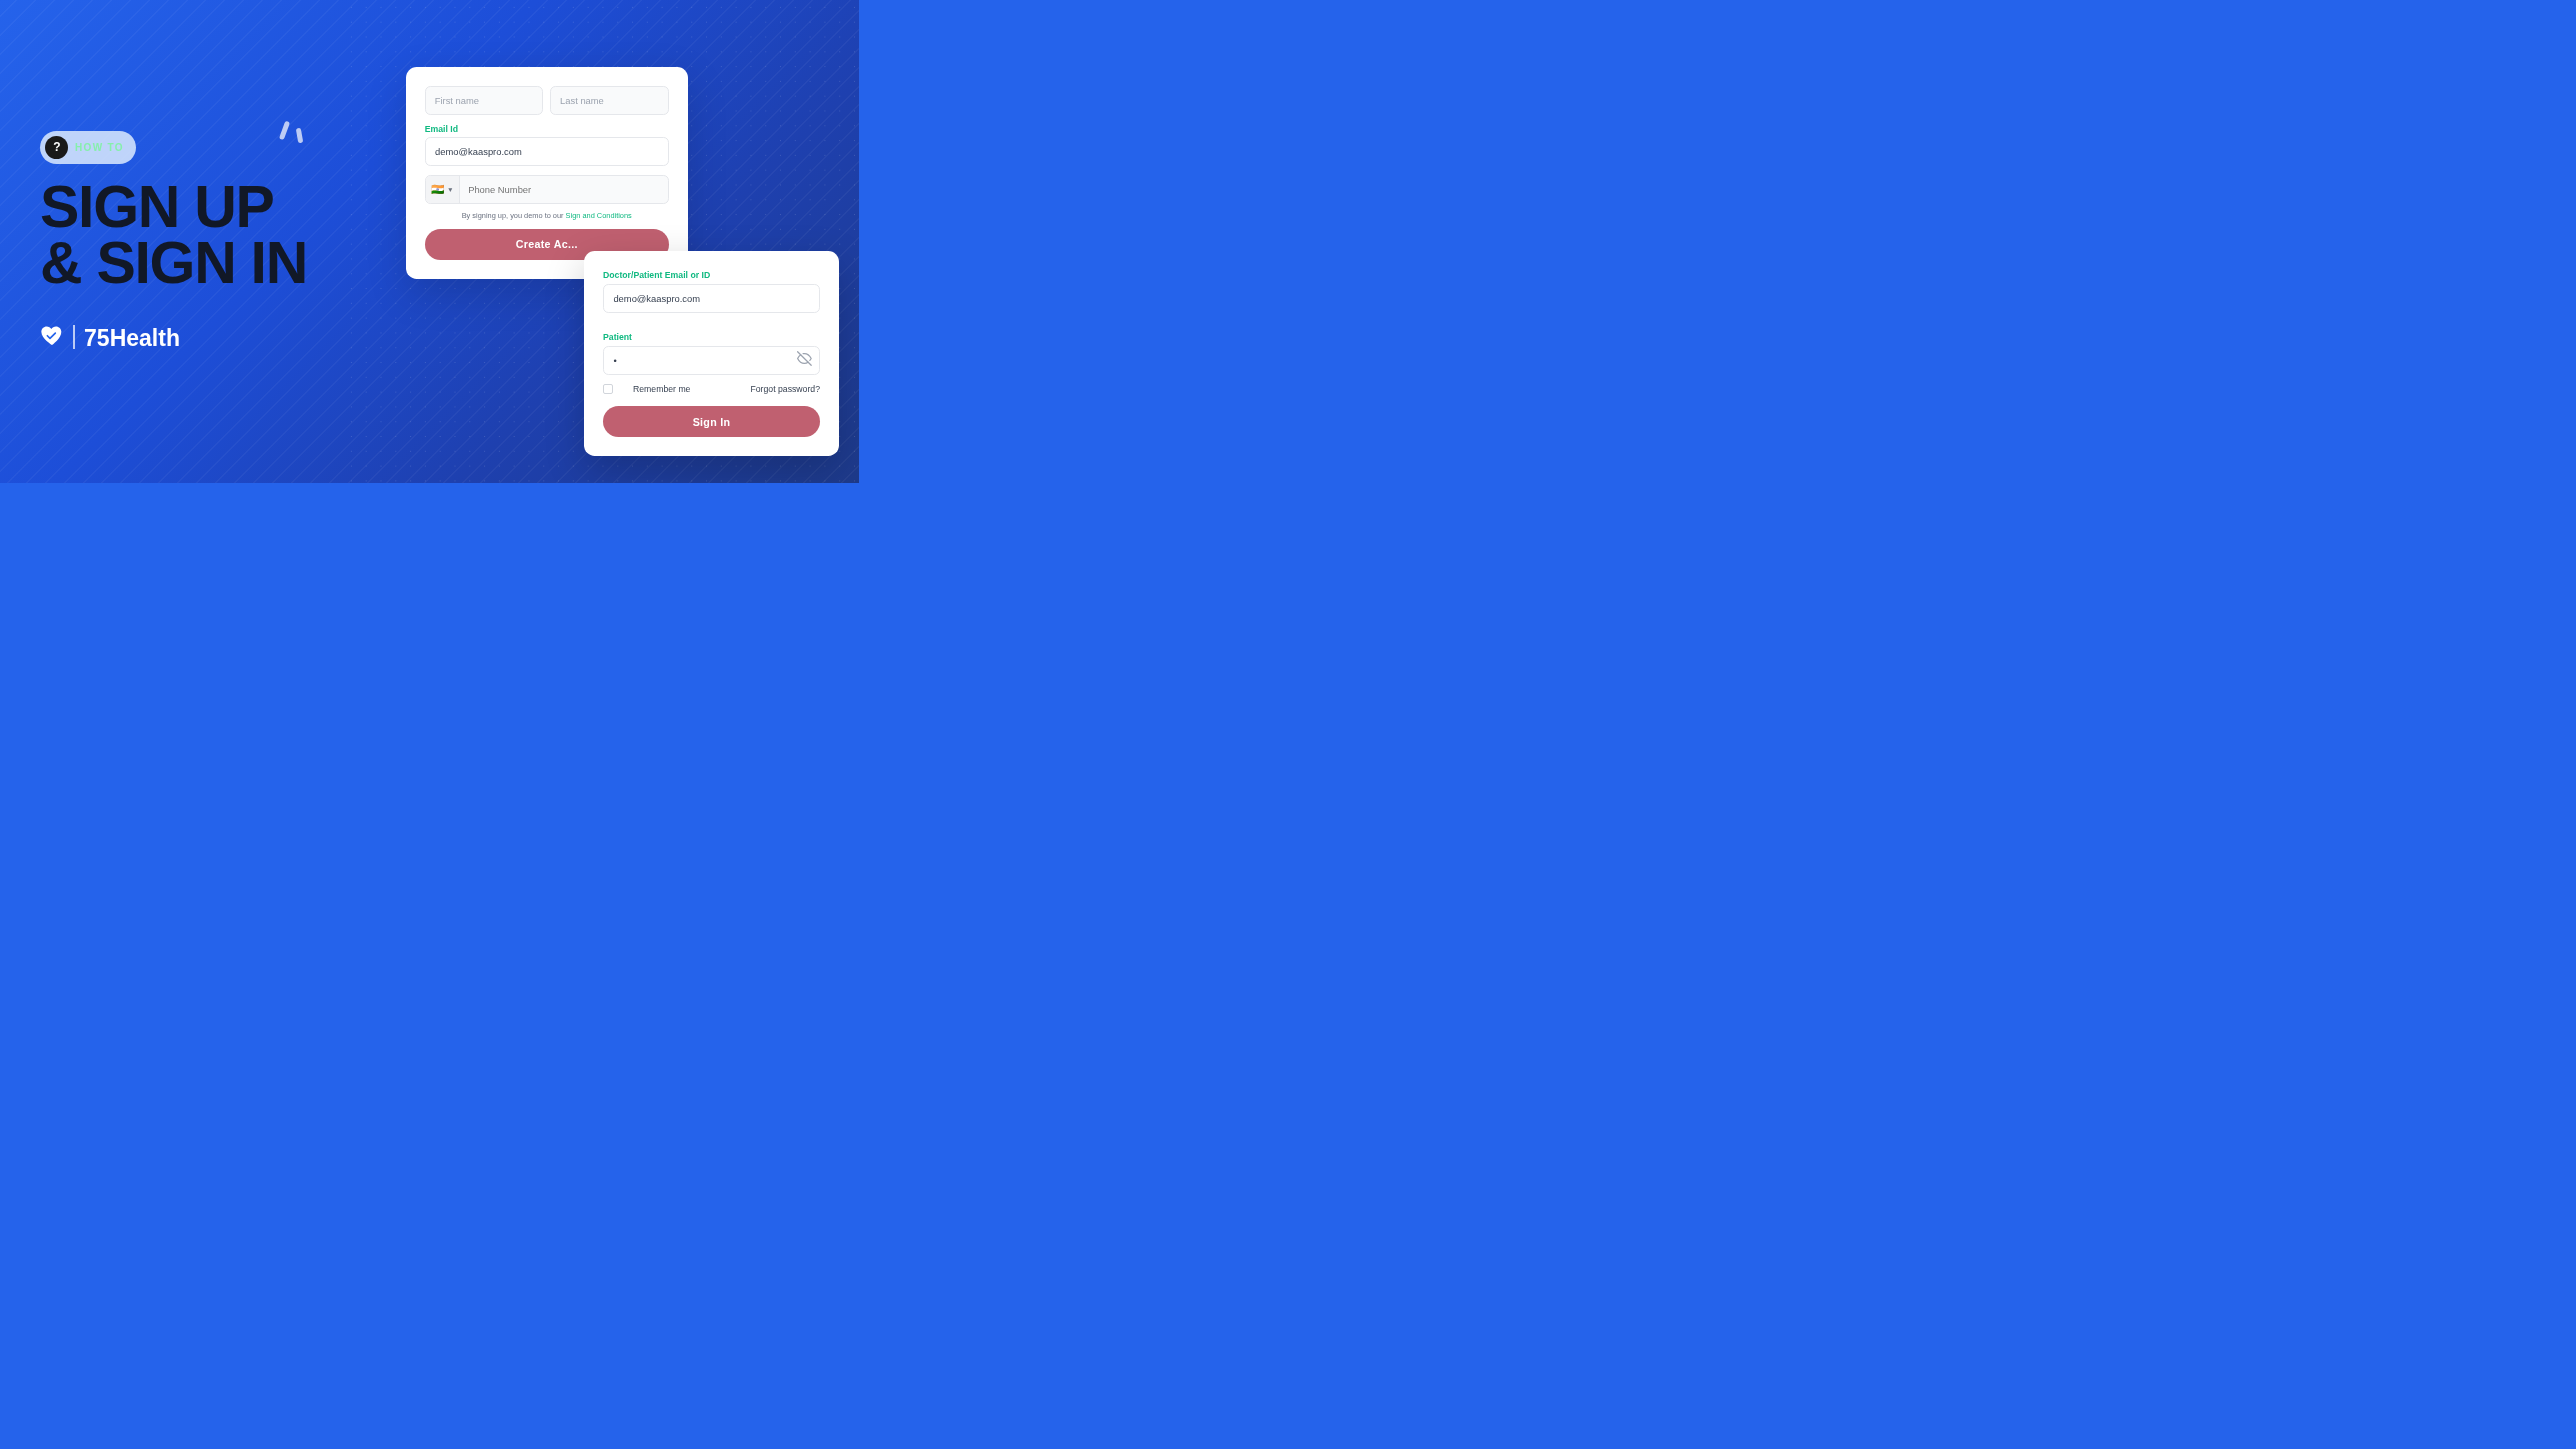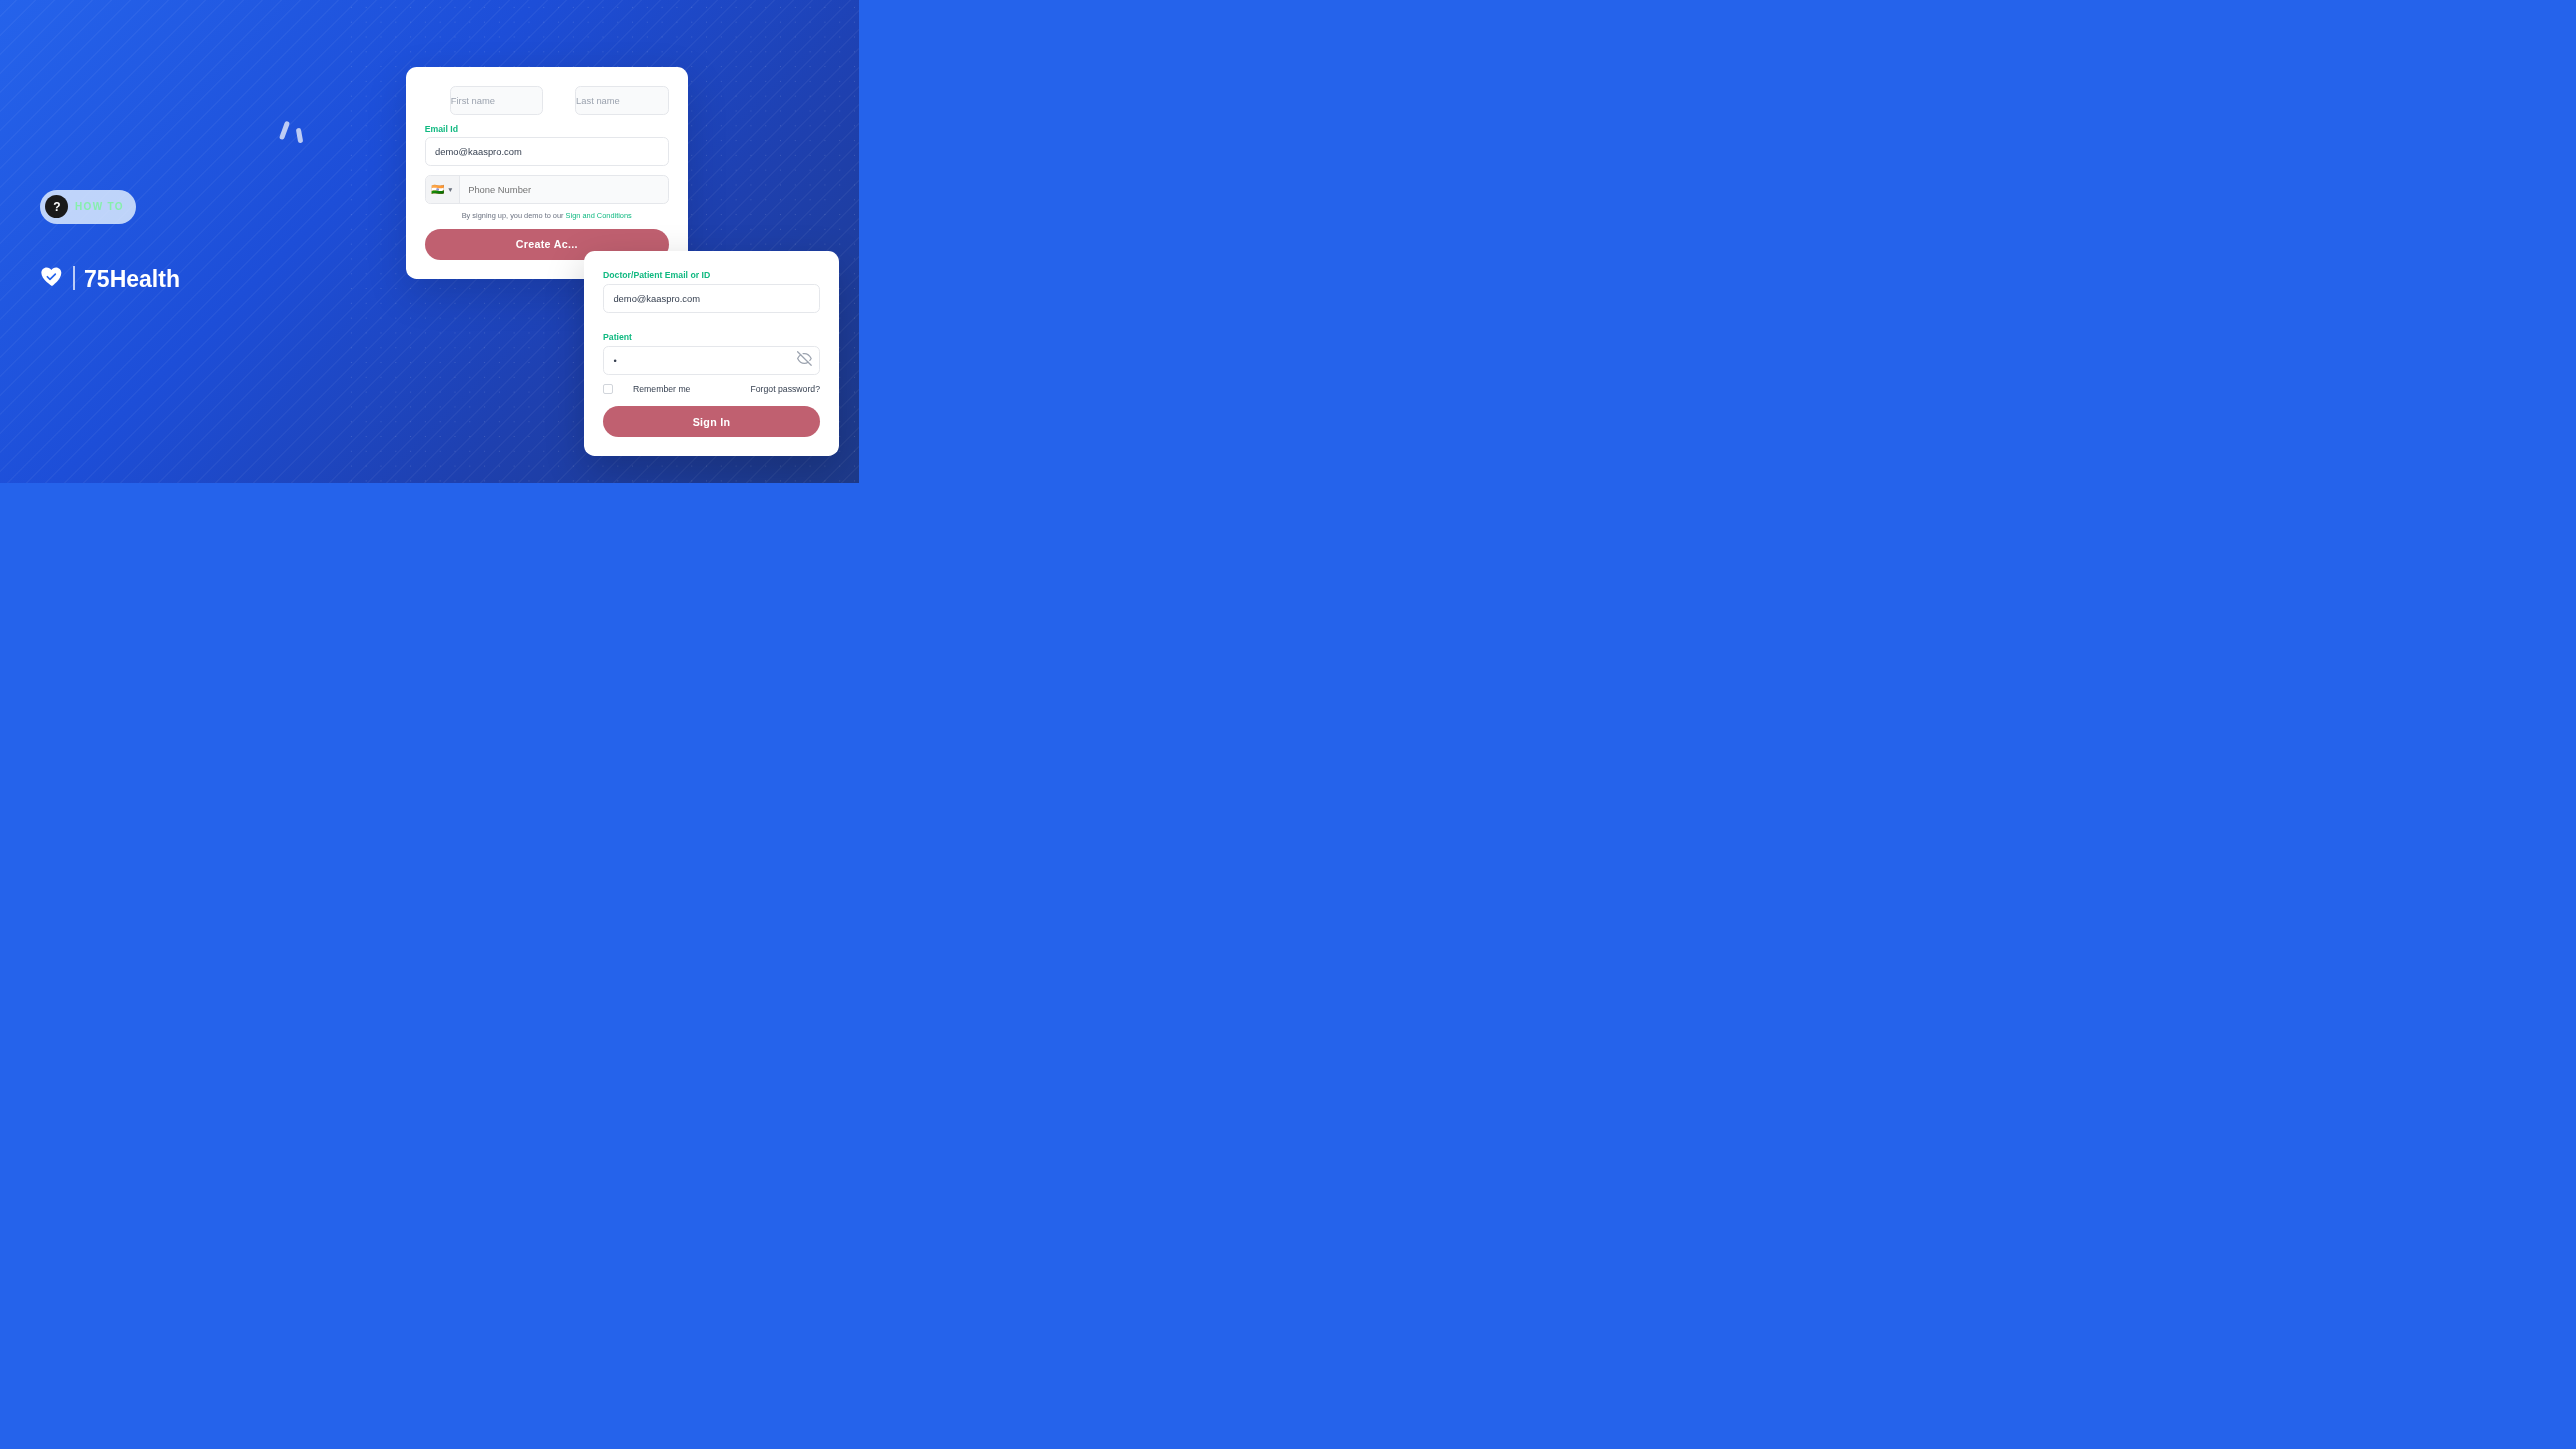--- a/index.html
+++ b/index.html
@@ -157,28 +157,27 @@
     }
 
     .form-row {
       display: flex;
       gap: 6.7px;
       margin-bottom: 9.4px;
     }
 
     .form-input {
       width: 100%;
-      padding: 8px 0;
+      padding: 8px 9px;
       border: 1px solid #e5e7eb;
       border-radius: 5.4px;
       font-size: 9.4px;
       color: #374151;
       outline: none;
       background: #f9fafb;
-      margin-left: 25px;
     }
 
     .form-input::placeholder {
       color: #9ca3af;
     }
 
     .form-group {
       margin-bottom: 9.4px;
       position: relative;
     }
@@ -410,20 +409,24 @@
 
 <div class="left-panel">
 
   <div class="how-to-badge">
     <div class="question-icon">
       <span>?</span>
     </div>
     <span class="how-to-text">HOW TO</span>
   </div>
 
+  <div class="main-heading">
+    <div>SIGN UP</div>
+    <div>&amp; SIGN IN</div>
+  </div>
 
   <div class="logo">
     <span class="logo-heart">
       
       <svg width="24" height="21.5" viewBox="0 0 36 32" fill="none">
         <path d="M18 30C18 30 2 20 2 10C2 5.6 5.6 2 10 2C13 2 15.6 3.6 17 6C18.4 3.6 21 2 24 2C28.4 2 32 5.6 32 10C32 20 18 30 18 30Z" fill="white"></path>
         <path d="M11 16L15 20L23 12" stroke="#2563eb" stroke-width="2.5" stroke-linecap="round" stroke-linejoin="round"></path>
       </svg>
     </span>
     <div class="logo-divider"></div>

